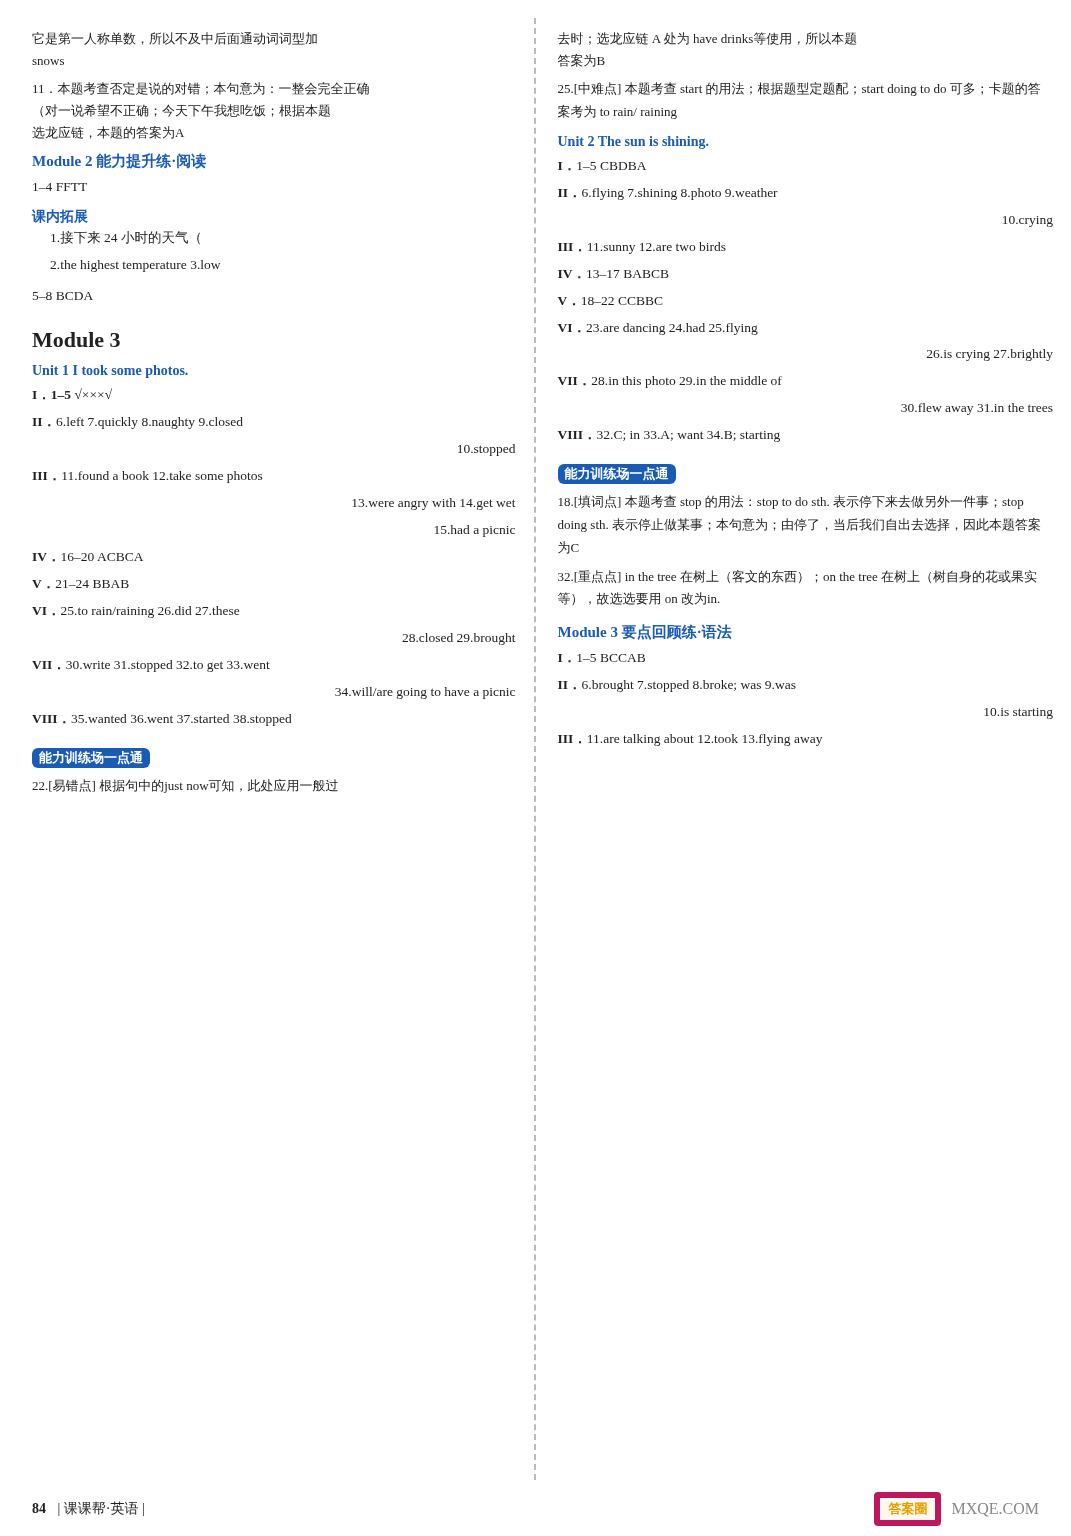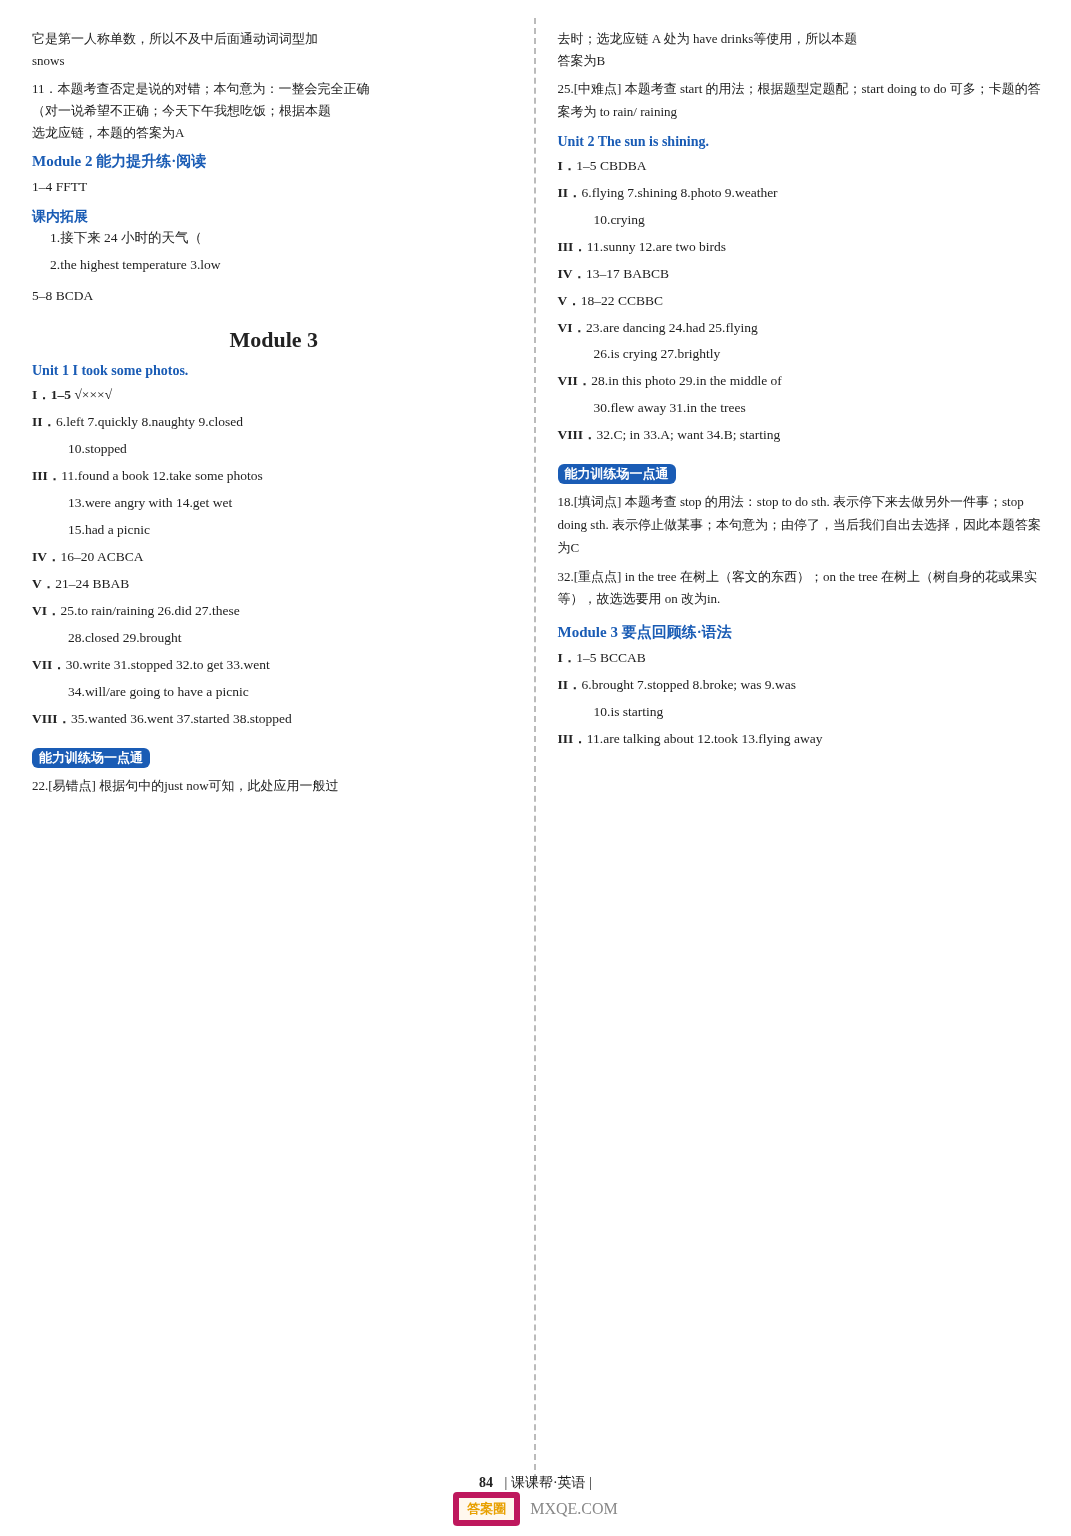--- a/index.html
+++ b/index.html
@@ -36,21 +36,20 @@
     }
     .section-title {
       font-size: 15px;
       font-weight: bold;
       color: #1a5cb5;
       margin: 8px 0 4px 0;
     }
     .module-title {
       font-size: 22px;
       font-weight: bold;
-      text-align: center;
       margin: 18px 0 10px 0;
       color: #222;
     }
     .unit-title {
       font-size: 14px;
       font-weight: bold;
       color: #1a5cb5;
       margin: 8px 0 4px 0;
     }
     .answer-line {
@@ -76,29 +75,31 @@
       font-size: 13px;
       line-height: 1.75;
       margin-bottom: 3px;
       color: #222;
     }
     .indent {
       margin-left: 18px;
     }
     .indent2 {
       margin-left: 36px;
+      text-align: right;
     }
     .page-footer {
       position: absolute;
       bottom: 10px;
       left: 0;
       width: 100%;
       display: flex;
-      flex-direction: column;
+      flex-direction: row;
       align-items: center;
+      justify-content: space-between;
       padding: 0 32px;
     }
     .footer-left {
       font-size: 14px;
       font-weight: bold;
       color: #222;
     }
     .footer-right {
       display: flex;
       align-items: center;

